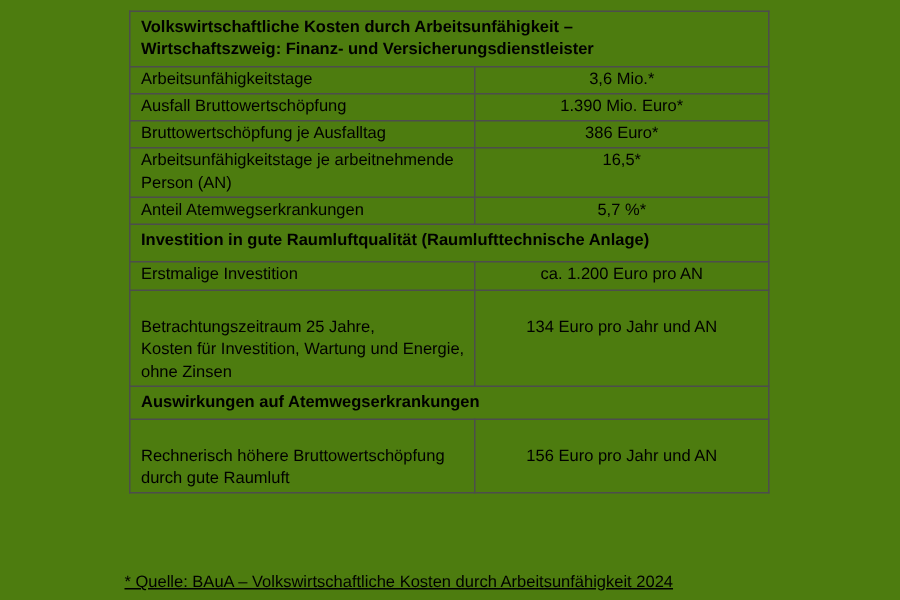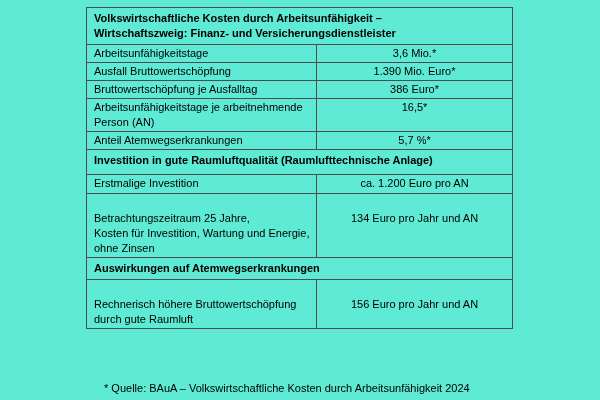--- a/index.html
+++ b/index.html
@@ -8,21 +8,21 @@
     width: 600px;
     height: 400px;
     background: #ffffff;
     font-family: "Liberation Sans", sans-serif;
     color: #000000;
   }
   .page {
     position: relative;
     width: 600px;
     height: 400px;
-    background: #5eead4;
+    background: #4d7c0f;
     overflow: hidden;
   }
   .table-wrap {
     position: absolute;
     left: 86px;
     top: 7px;
   }
   table.costs {
     border-collapse: collapse;
     table-layout: fixed;
@@ -54,24 +54,25 @@
     padding: 1px 6px 1px 7px;
   }
   td.value-cell {
     text-align: center;
     padding: 1px 4px;
   }
   .bold { font-weight: normal; }
   td.pad-top { padding-top: 17px; }
   .footnote {
     position: absolute;
-    left: 104px;
+    left: 83px;
     top: 381px;
     font-size: 11px;
     line-height: 14px;
+    text-decoration: underline;
   }
 </style>
 </head>
 <body>
 
 <div class="page">
   <div class="table-wrap">
     <table class="costs">
       <colgroup>
         <col style="width:230px">

